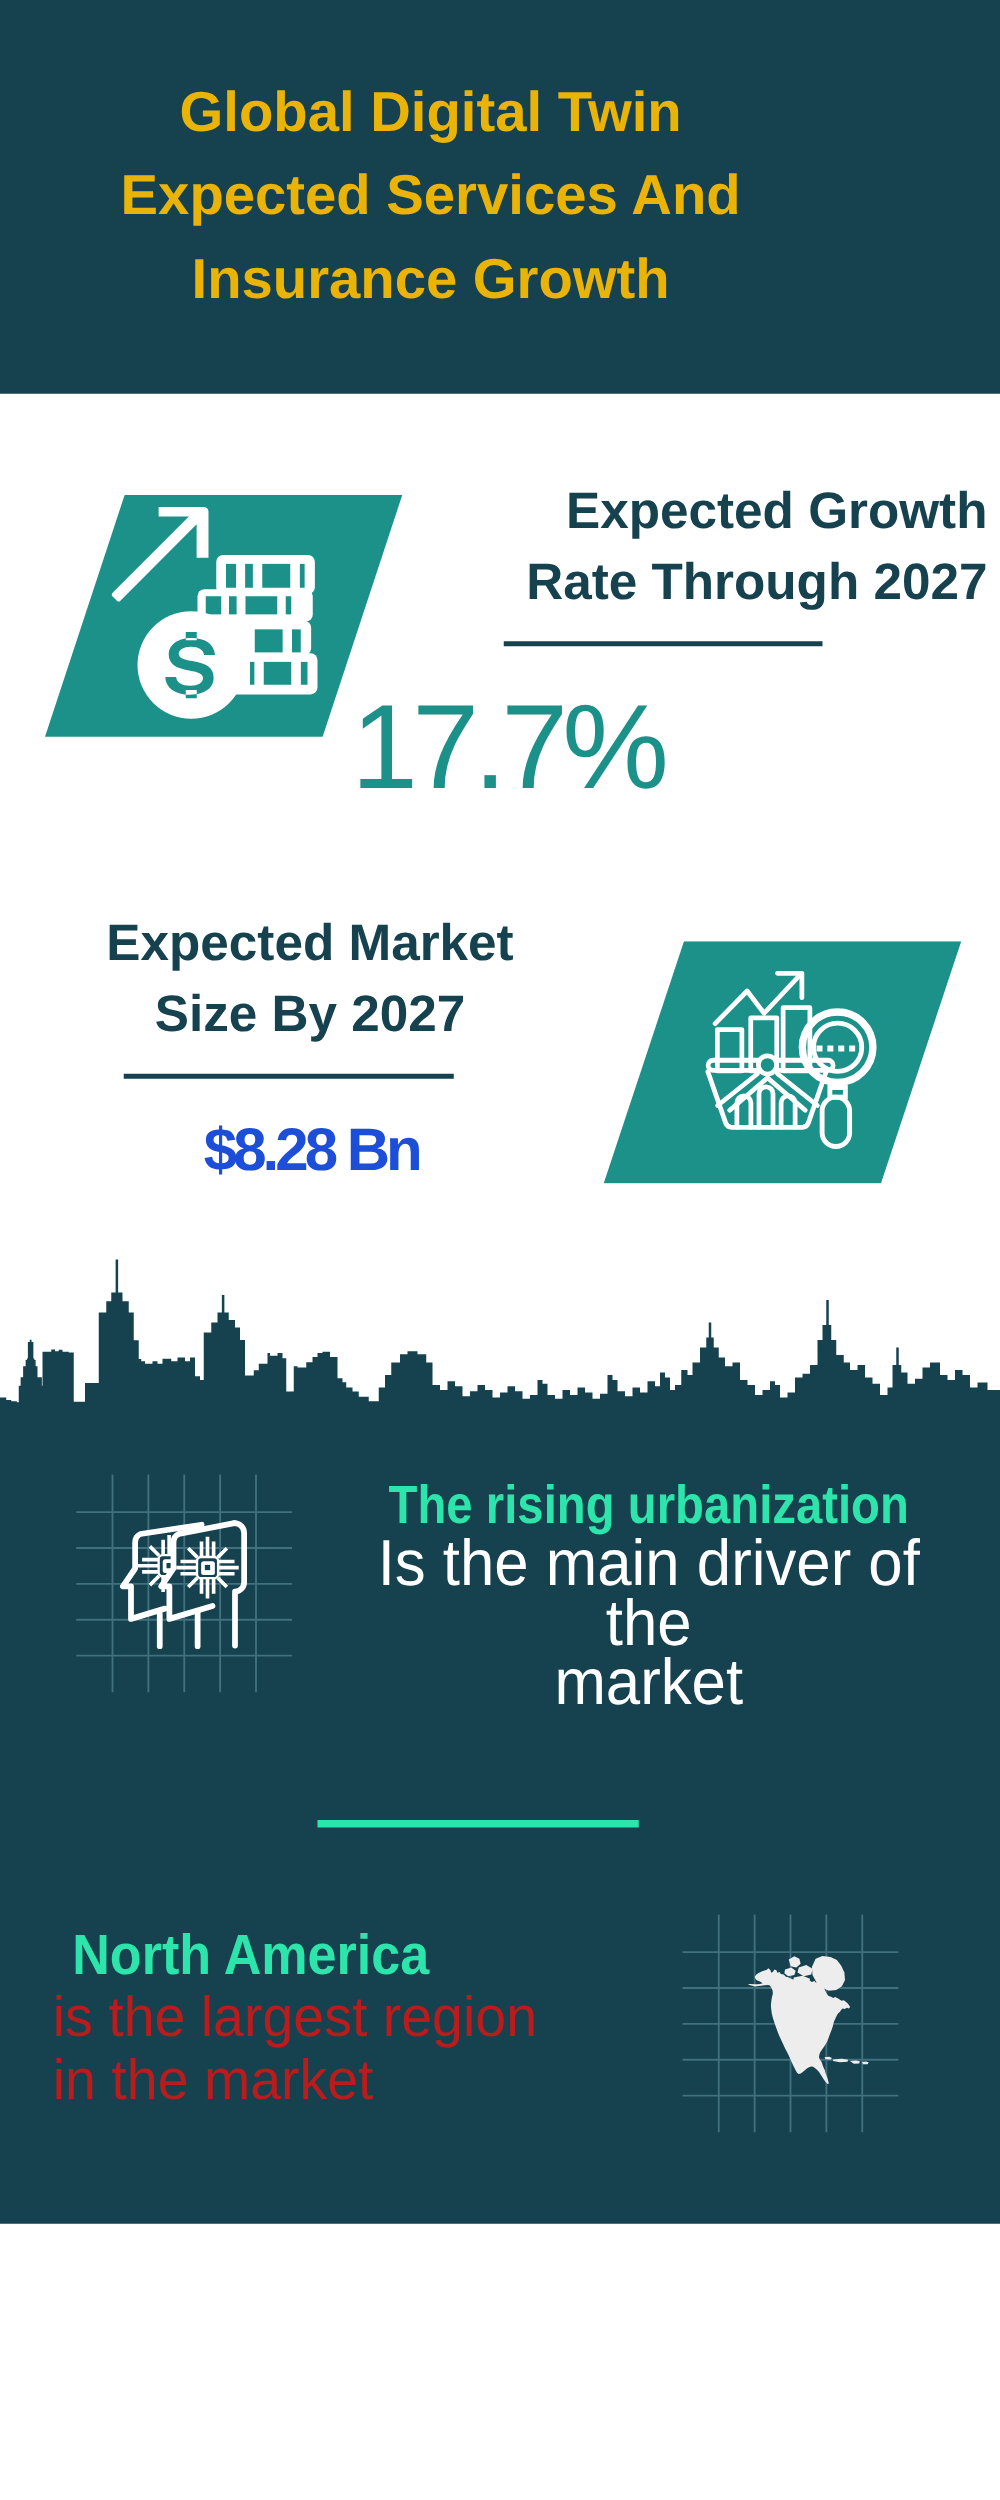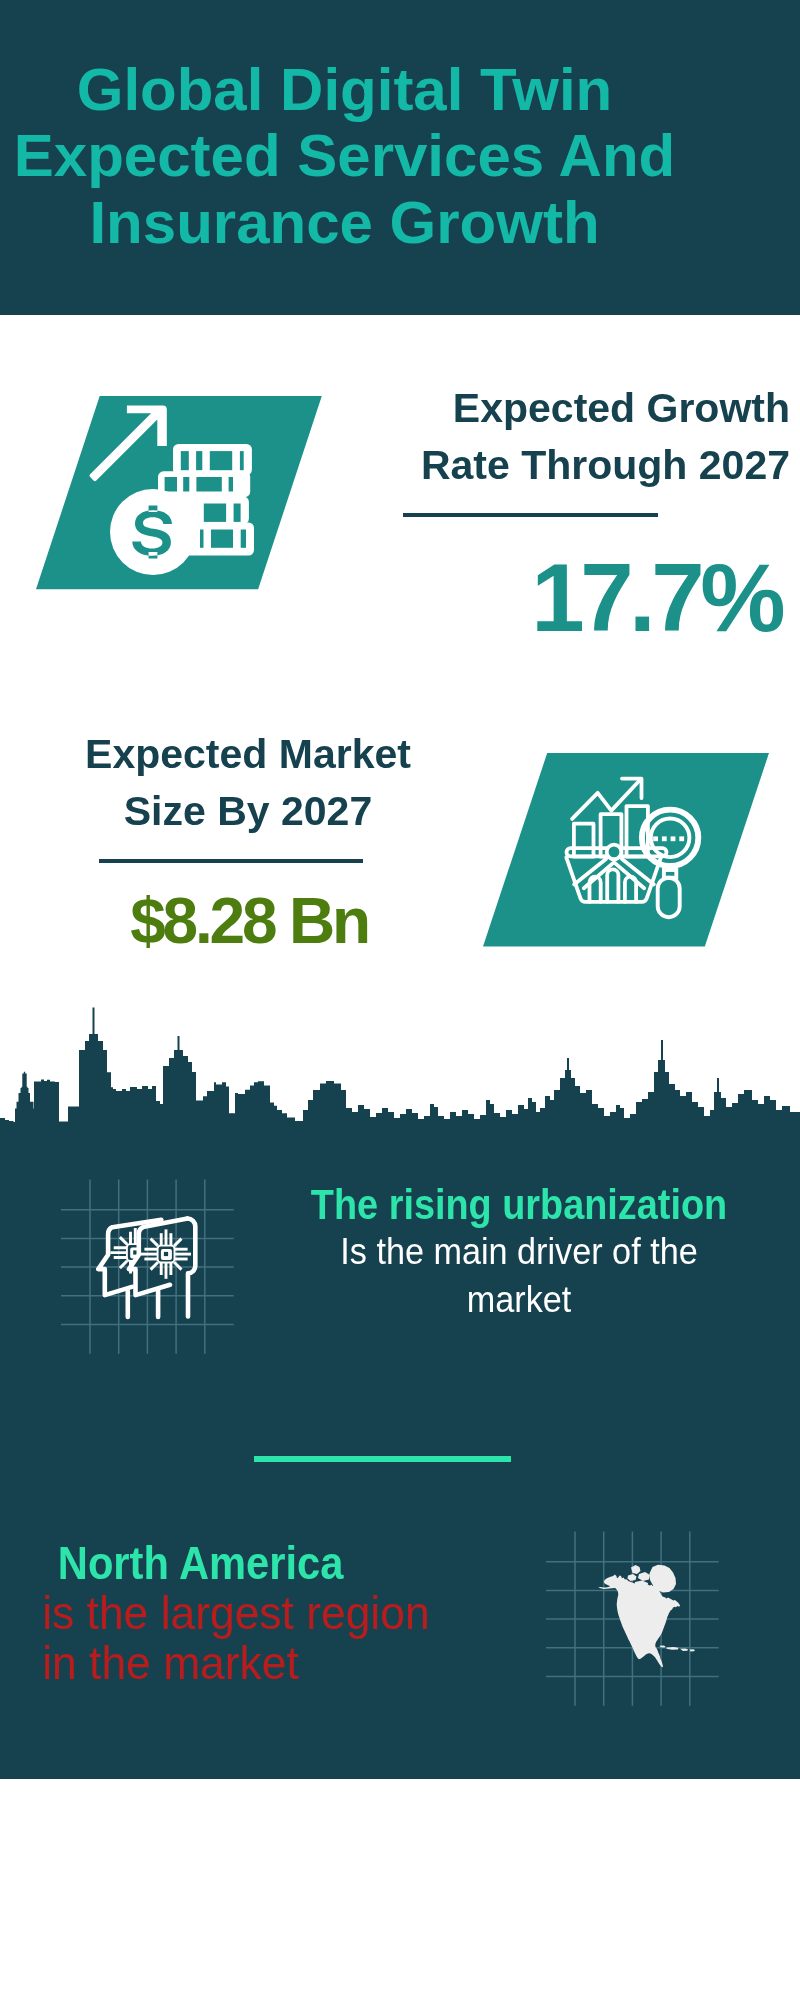--- a/index.html
+++ b/index.html
@@ -1,28 +1,28 @@
 <!DOCTYPE html>
 <html><head>
 <meta charset="utf-8">
 <style>
   html,body{margin:0;padding:0;}
   body{width:800px;height:2000px;background:#ffffff;font-family:"Liberation Sans",sans-serif;overflow:hidden;}
   .page{position:relative;width:800px;height:2000px;}
   
   .header{position:absolute;left:0;top:0;width:800px;height:315px;background:#16414F;}
-  .header-title{position:absolute;left:0;top:57px;width:689px;text-align:center;color:#14b8a6;font-size:60px;font-weight:bold;line-height:66.3px;}
+  .header-title{position:absolute;left:0;top:57px;width:689px;text-align:center;color:#eab308;font-size:45px;font-weight:bold;line-height:66.3px;}
   .stat-head{position:absolute;text-align:center;color:#16414F;font-weight:bold;font-size:41px;line-height:57.4px;}
   .divider{position:absolute;height:4px;background:#16414F;}
-  .stat-val2{position:absolute;text-align:center;color:#4d7c0f;font-weight:bold;font-size:64px;line-height:76px;letter-spacing:-3.2px;}
-  .stat-val{position:absolute;text-align:right;color:#1B918A;font-weight:bold;font-size:96px;line-height:96px;letter-spacing:-4.5px;}
+  .stat-val2{position:absolute;text-align:center;color:#1d4ed8;font-weight:bold;font-size:48px;line-height:76px;letter-spacing:-3.2px;}
+  .stat-val{position:absolute;text-align:left;color:#1B918A;font-weight:normal;font-size:96px;line-height:96px;letter-spacing:-4.5px;}
   .darkband{position:absolute;left:0;width:800px;background:#16414F;}
   .ins-block{position:absolute;text-align:center;}
   .ins-title{color:#2DE5AB;font-weight:bold;font-size:43px;line-height:47.3px;}
-  .ins-rest{color:#ffffff;font-weight:normal;font-size:36px;line-height:47.3px;}
+  .ins-rest{color:#ffffff;font-weight:normal;font-size:52px;line-height:47.3px;}
   .ins-title,.ins-rest div{transform:scaleX(0.88);}
   .ins-rest div{transform:scaleX(0.95);}
   .ins-block2{position:absolute;}
   .ins-title2{color:#2DE5AB;font-weight:bold;font-size:45.3px;line-height:50px;transform:scaleX(0.92);}
   .ins-rest2{color:#b91c1c;font-weight:normal;font-size:45.3px;line-height:50px;}
   .ins-rest2 div{transform:scaleX(0.98);}
 </style>
 </head>
 <body>
 

